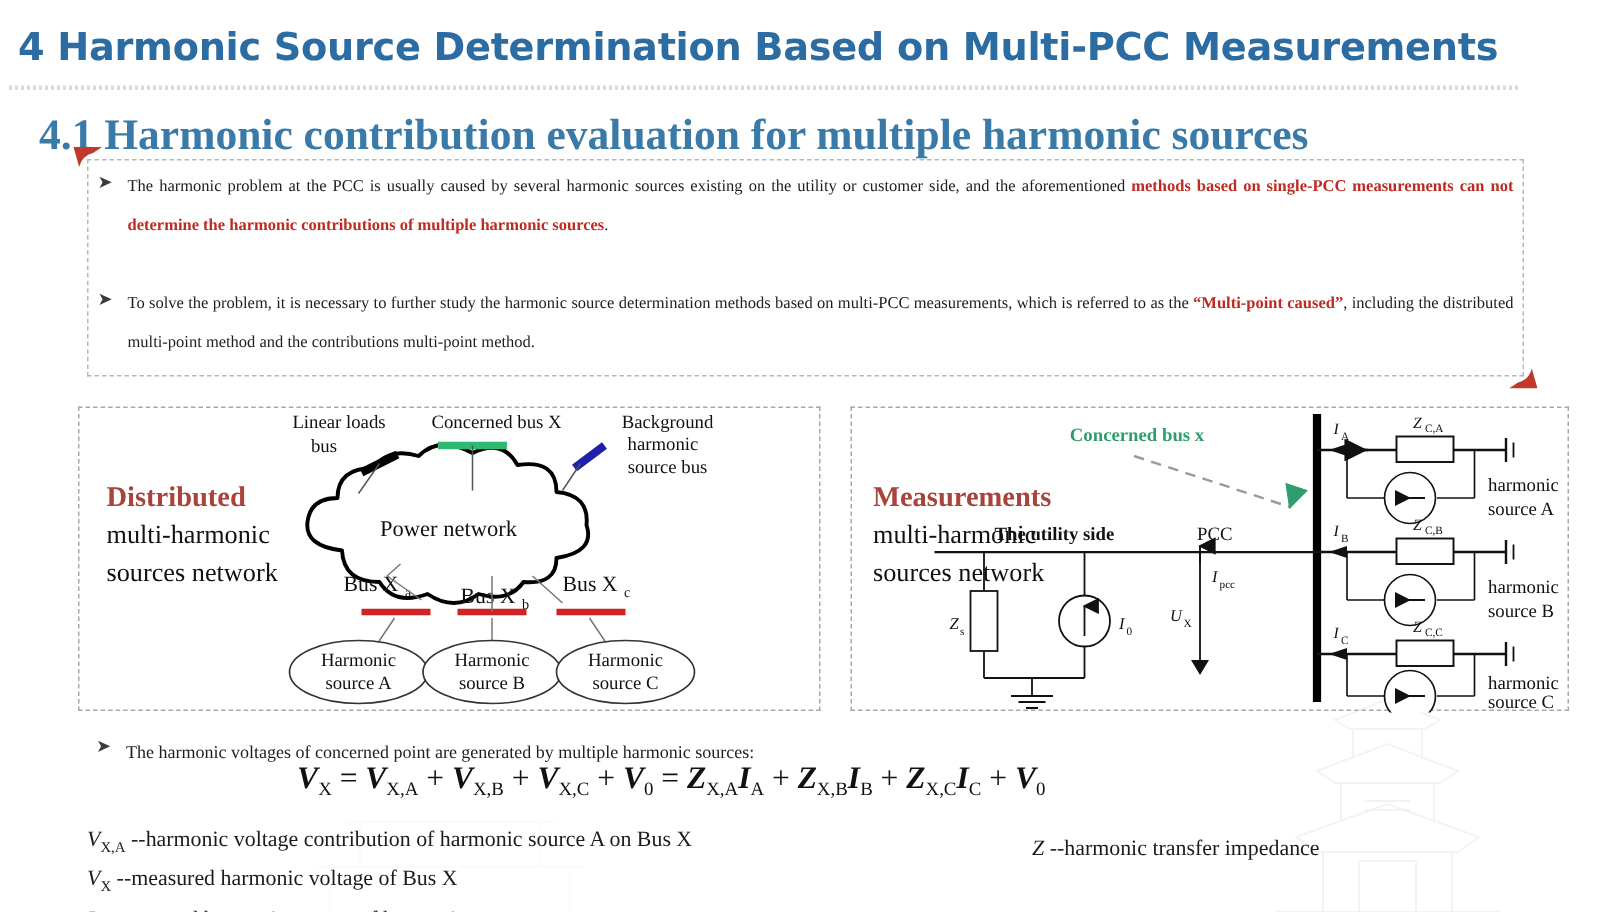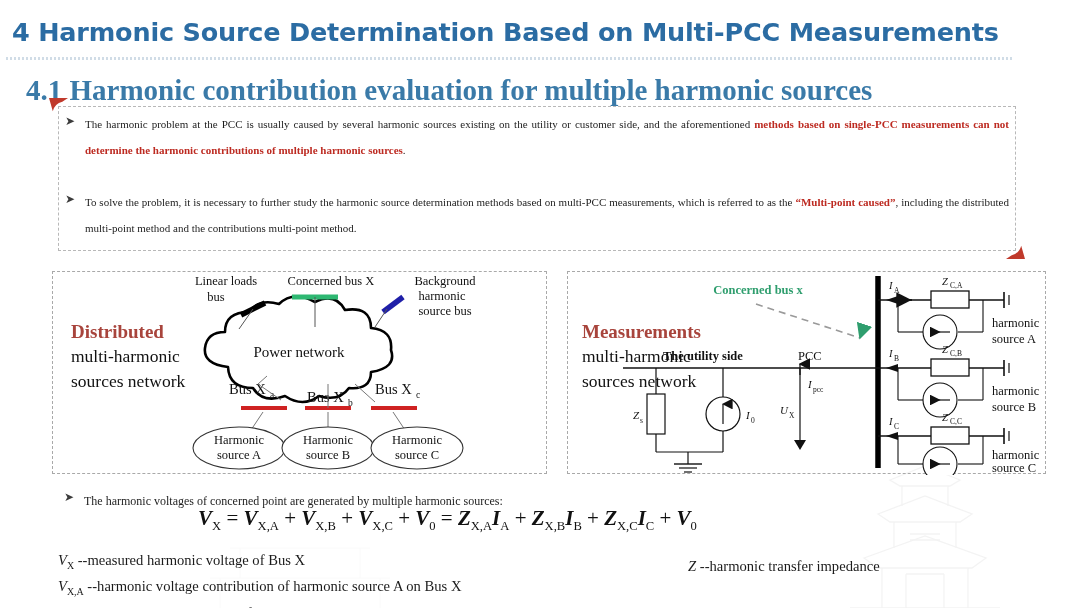--- a/index.html
+++ b/index.html
@@ -362,20 +362,20 @@
 <div id="eq-bullet">
   <div class="bullet-mark">➤</div>
   <div class="bullet-text">The harmonic voltages of concerned point are generated by multiple harmonic sources:</div>
 </div>
 
 <div id="equation">
   <i>V</i><sub>X</sub> = <i>V</i><sub>X,A</sub> + <i>V</i><sub>X,B</sub> + <i>V</i><sub>X,C</sub> + <i>V</i><sub>0</sub> = <i>Z</i><sub>X,A</sub><i>I</i><sub>A</sub> + <i>Z</i><sub>X,B</sub><i>I</i><sub>B</sub> + <i>Z</i><sub>X,C</sub><i>I</i><sub>C</sub> + <i>V</i><sub>0</sub>
 </div>
 
 <div class="legend-col" id="legend-left">
+  <div><i>V</i><sub>X,A</sub><span> --harmonic voltage contribution of harmonic source A on Bus X</span></div>
   <div><i>V</i><sub>X</sub><span> --measured harmonic voltage of Bus X</span></div>
-  <div><i>V</i><sub>X,A</sub><span> --harmonic voltage contribution of harmonic source A on Bus X</span></div>
   <div><i>I</i><span> --measured harmonic current of harmonic sources</span></div>
 </div>
 
 <div class="legend-col" id="legend-right">
   <div><i>Z</i><span> --harmonic transfer impedance</span></div>
 </div>
 
 </body></html>

